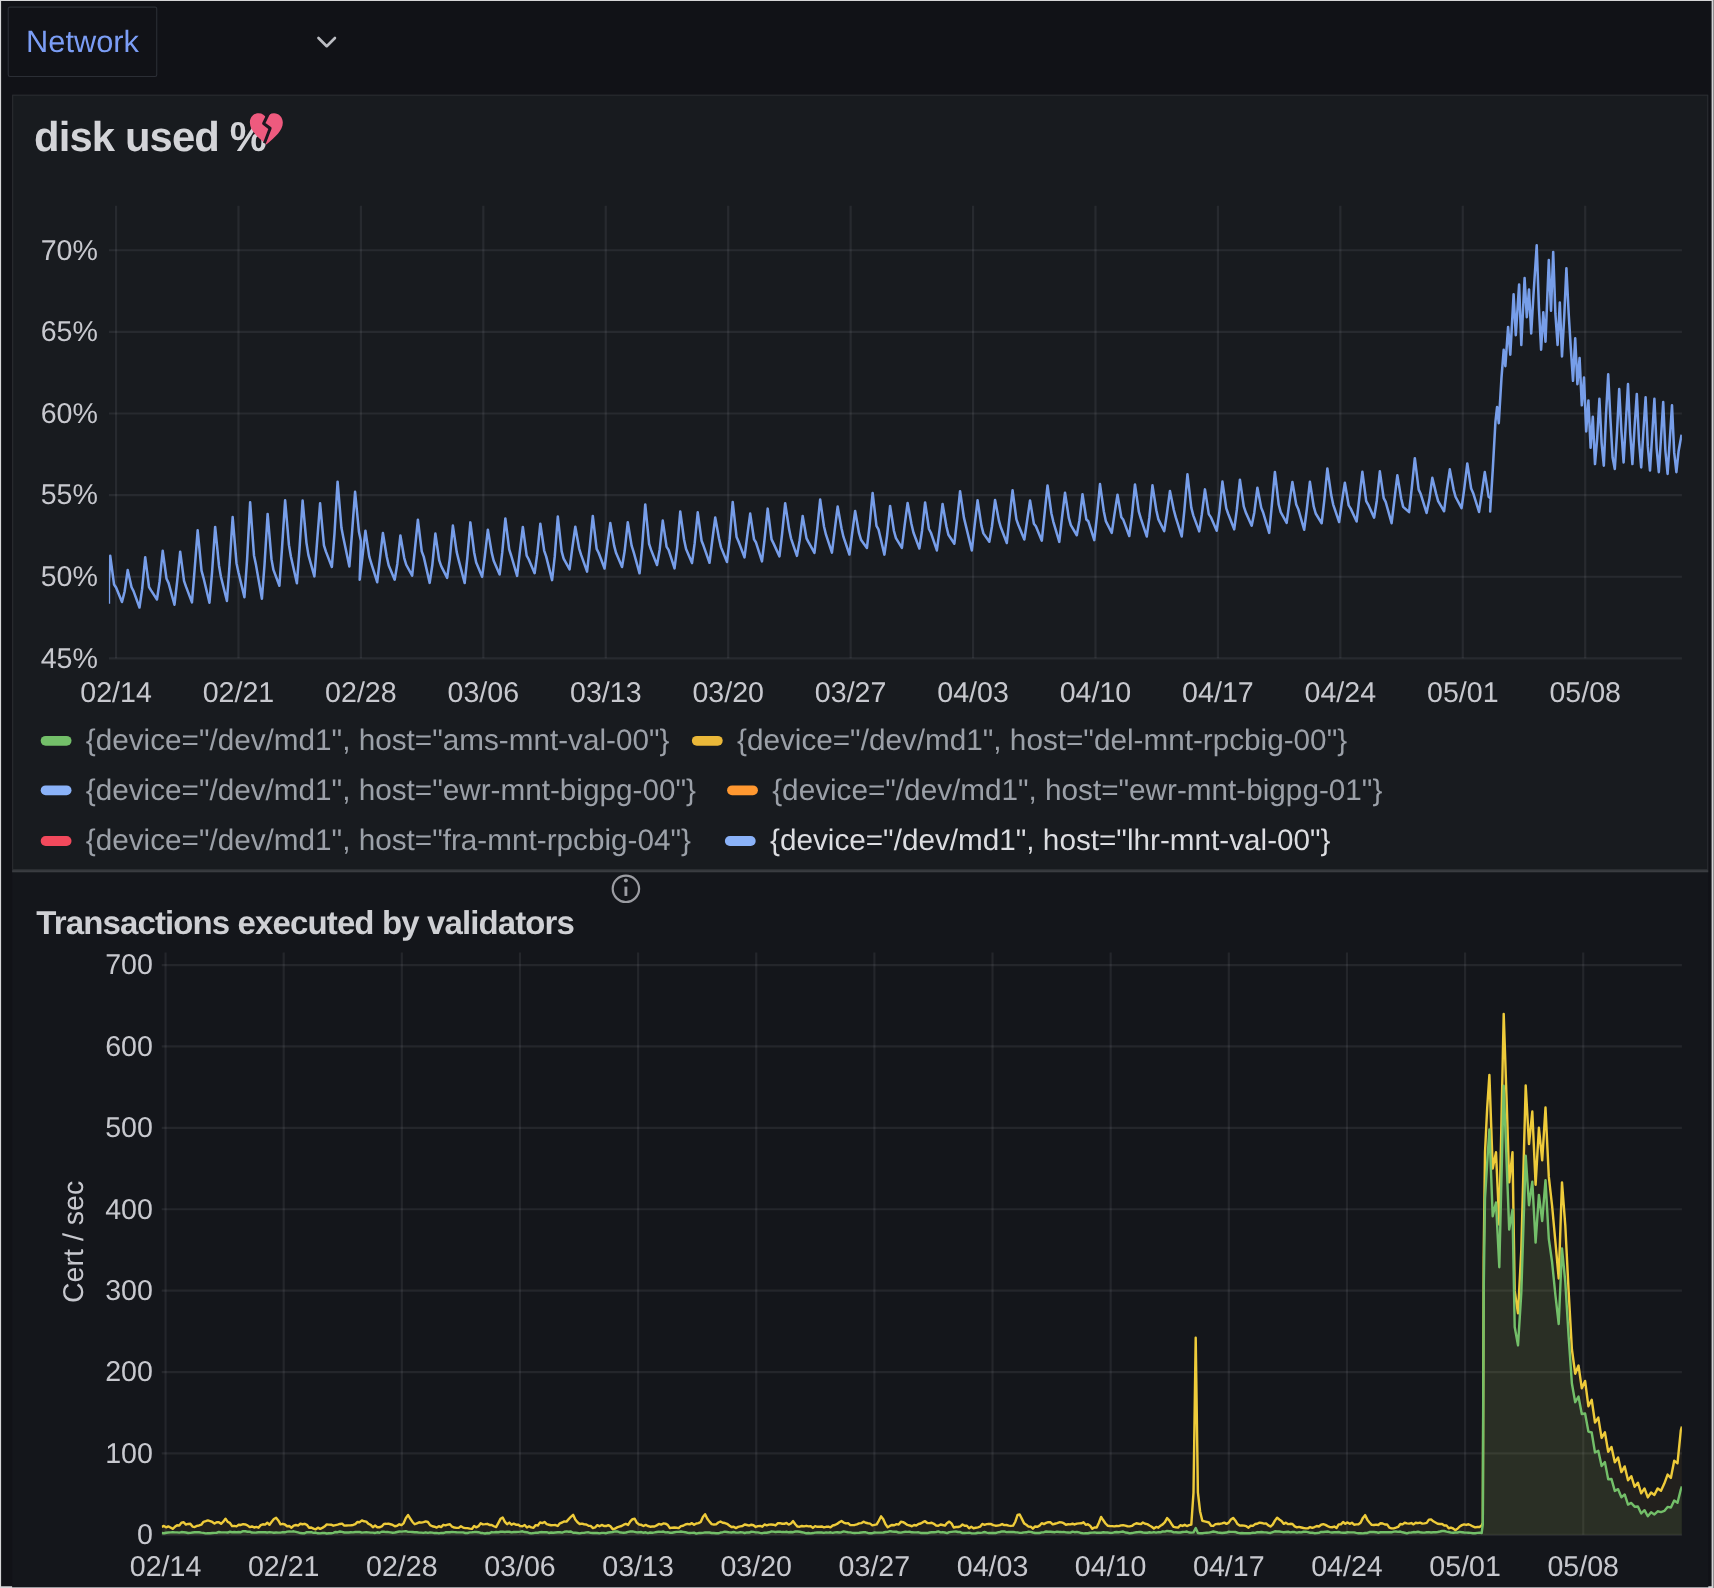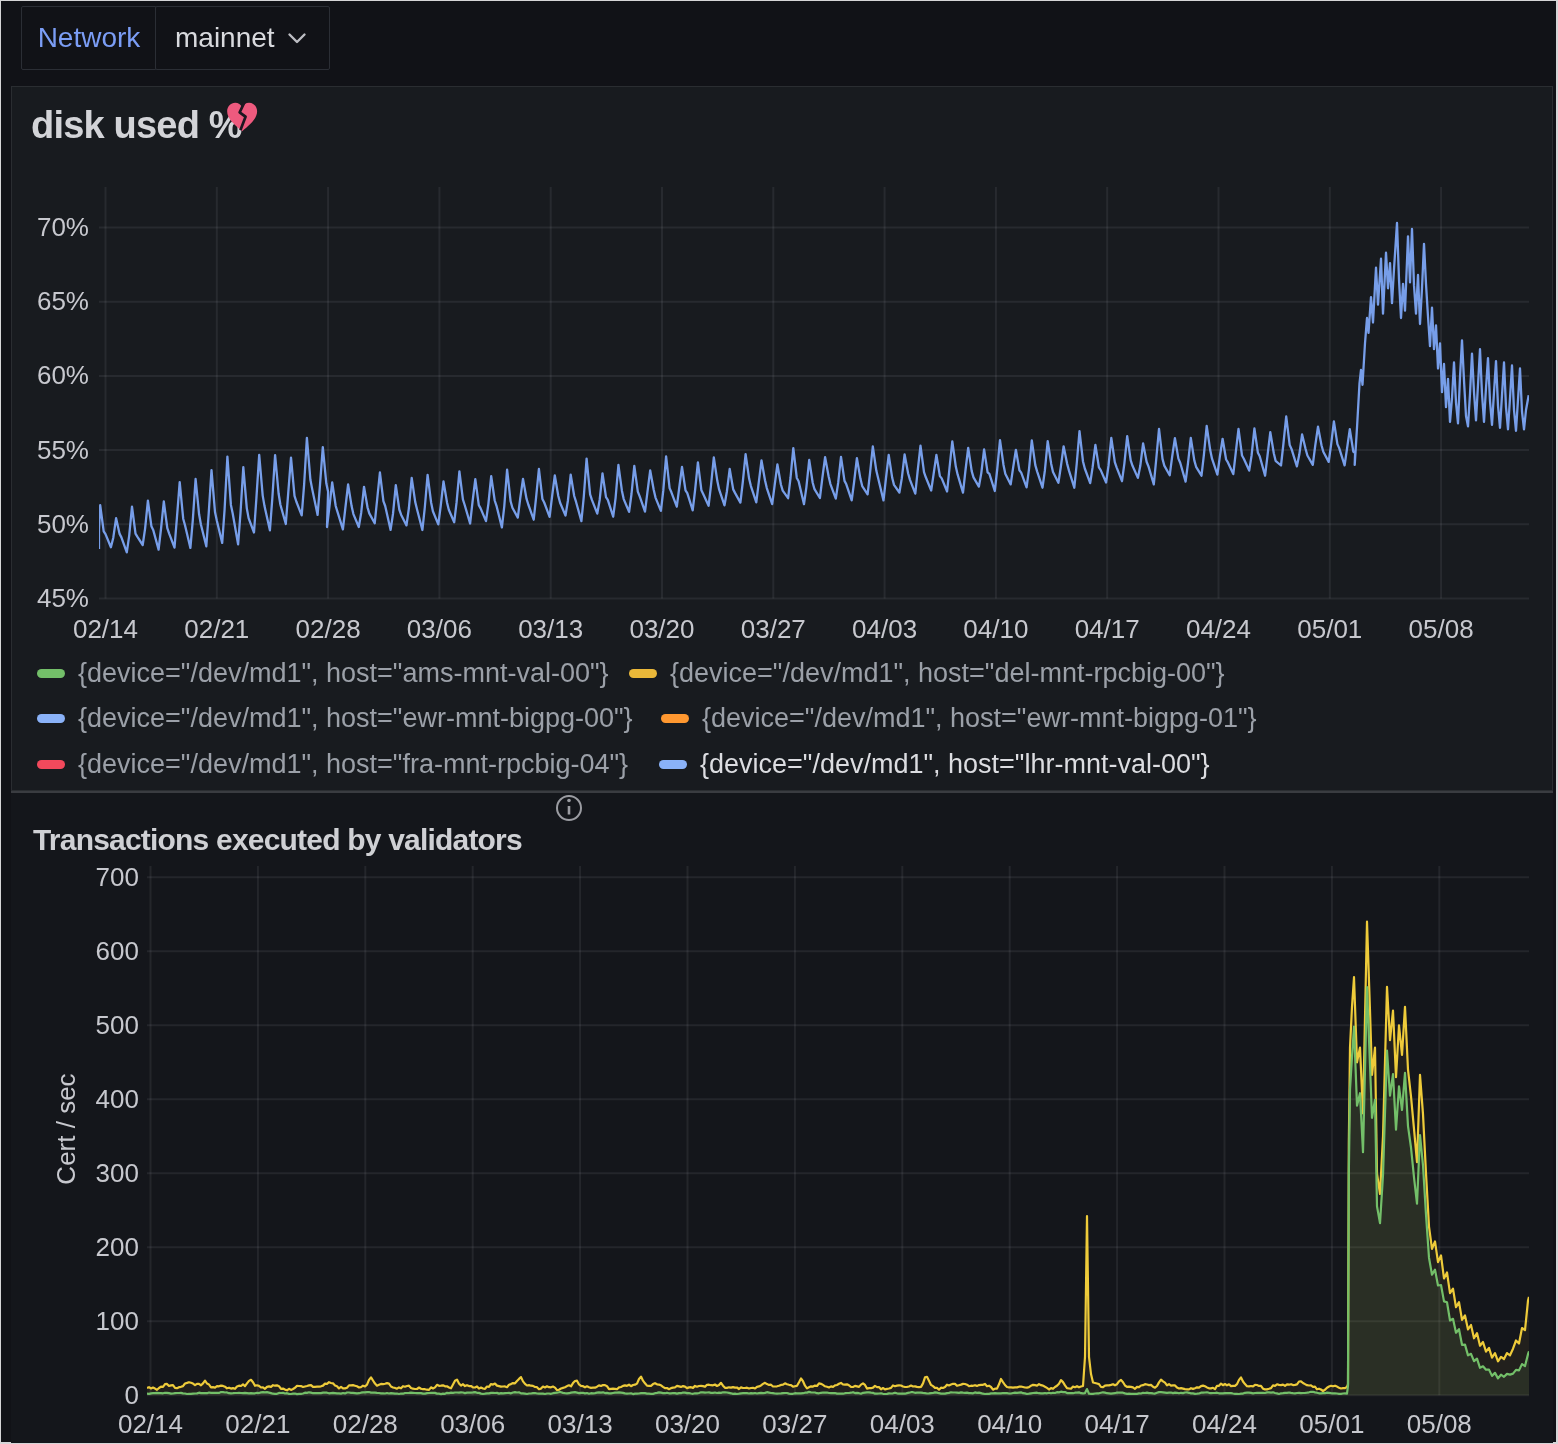--- a/index.html
+++ b/index.html
@@ -8,25 +8,22 @@
   border:1px solid #d5d5d7; border-right-width:2px; border-bottom-width:2px; }
 .ctl { position:absolute; top:5px; height:64px; border:1px solid #2b2e35; border-radius:2px;
   display:flex; align-items:center; background:#111217; }
 #panel1 { position:absolute; left:10px; top:85px; width:1542px; height:705px;
   background:#181b1f; border:1px solid rgba(204,204,220,0.10); }
 #panel2 { position:absolute; left:10px; top:790px; width:1542px; height:652px;
   background:#14161b; border-top:2px solid #3a3c41; }
 </style></head>
 <body>
 <div id="page">
-  <div class="ctl" style="left:20px;width:136px;justify-content:center">
+  <div class="ctl" style="left:6px;width:136px;justify-content:center">
     <span style="color:#7b9df5;font-size:28px;font-weight:500">Network</span>
-  </div>
-  <div class="ctl" style="left:154px;width:175px">
-    <span style="color:#d9dade;font-size:28px;font-weight:500;margin-left:19px">mainnet</span>
   </div>
   <div id="panel1"></div>
   <div id="panel2"></div>
   <div style="position:absolute;left:30px;top:103px;font-size:38px;font-weight:700;letter-spacing:-0.8px;color:#d3d4d8">disk used %</div>
   <div style="position:absolute;left:32px;top:822px;font-size:30px;font-weight:700;letter-spacing:-0.8px;color:#cfd0d4">Transactions executed by validators</div>
 <div style="position:absolute;left:36px;top:656px;height:32px;display:flex;align-items:center">
       <span style="width:28px;height:9px;border-radius:5px;background:#73BF69;margin-right:13px"></span>
       <span style="font-size:27px;color:#9ba0a8;white-space:pre">{device="/dev/md1", host="ams-mnt-val-00"}</span>
     </div>
 <div style="position:absolute;left:628px;top:656px;height:32px;display:flex;align-items:center">

